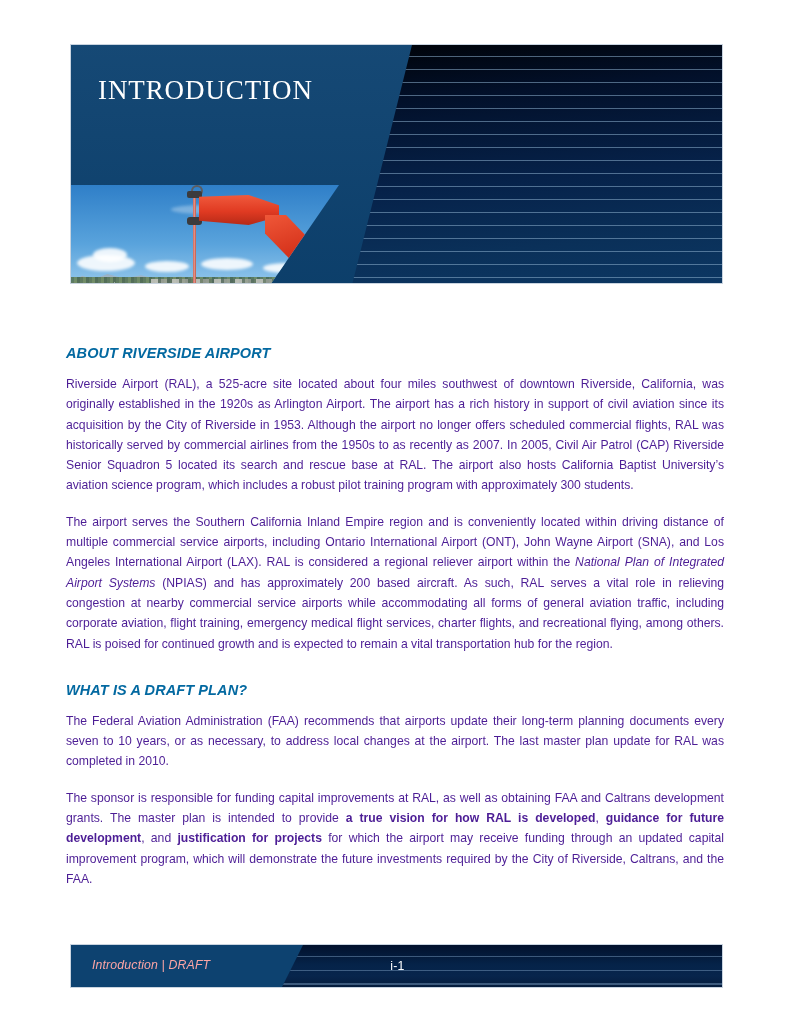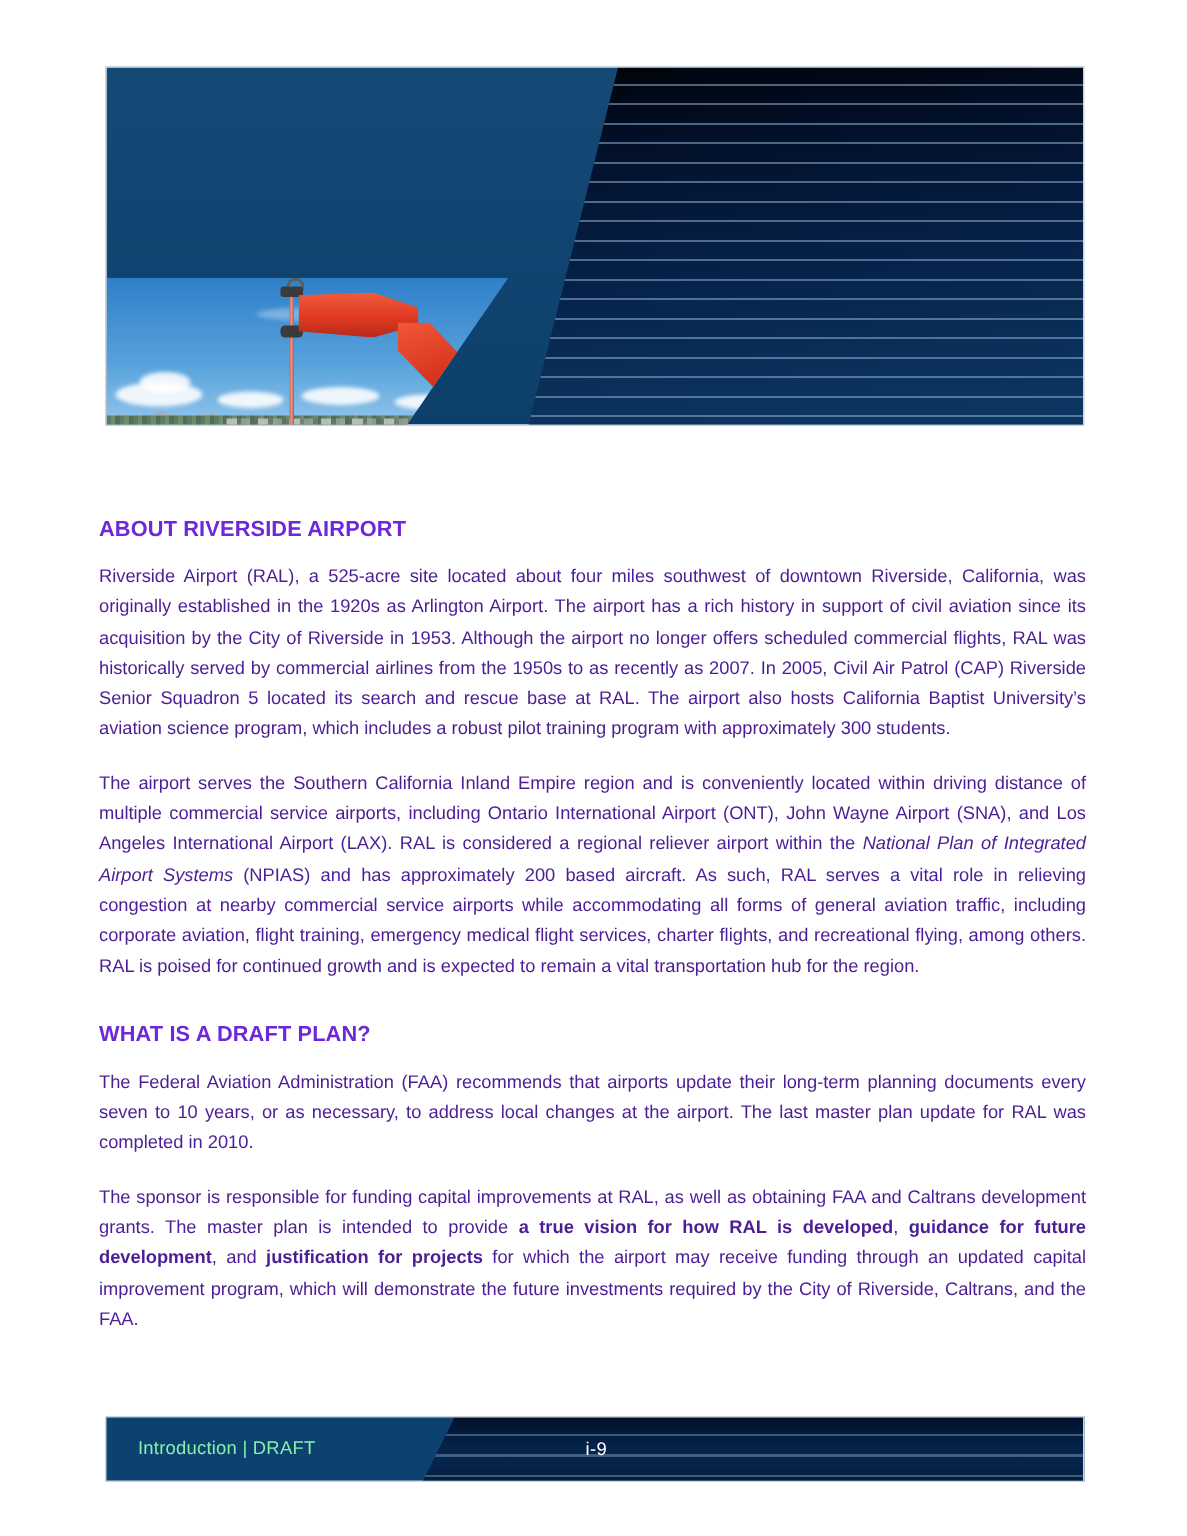--- a/index.html
+++ b/index.html
@@ -198,23 +198,24 @@
   }
 
   
   .content {
     position: absolute;
     left: 66px;
     top: 345px;
     width: 658px;
   }
   .section-heading {
-    color: #6d28d9;
+    color: #0369a1;
     font-size: 14.5px;
     font-weight: bold;
+    font-style: italic;
     letter-spacing: 0.1px;
     margin: 0 0 13px 0;
     font-stretch: condensed;
   }
   .section-heading.second {
     margin-top: 28px;
   }
   p.body-text {
     color: #4c1d95;
     font-size: 12.2px;
@@ -258,25 +259,26 @@
       rgba(130,165,200,0.45) 11px,
       rgba(130,165,200,0.45) 12.4px,
       rgba(255,255,255,0.00) 12.4px,
       rgba(255,255,255,0.00) 13.6px
     );
   }
   .footer-left-label {
     position: absolute;
     left: 21px;
     top: 13px;
-    color: #86efac;
+    color: #fca5a5;
     font-size: 12.3px;
     letter-spacing: .15px;
     white-space: nowrap;
     z-index: 3;
+    font-style: italic;
   }
   .footer-page-number {
     position: absolute;
     left: 0;
     top: 14px;
     width: 653px;
     text-align: center;
     color: #ffffff;
     font-size: 12.3px;
     letter-spacing: .2px;
@@ -317,36 +319,37 @@
       <div class="pole"></div>
       <div class="sock-hook"></div>
       <div class="sock-mount-top"></div>
       <div class="sock-mount-mid"></div>
       <div class="windsock">
         <div class="sock-a"></div>
         <div class="sock-b"></div>
       </div>
     </div>
 
+    <div class="banner-title">INTRODUCTION</div>
   </div>
 
   <div class="content">
 
     <h2 class="section-heading">ABOUT RIVERSIDE AIRPORT</h2>
 
     <p class="body-text">Riverside Airport (RAL), a 525-acre site located about four miles southwest of downtown Riverside, California, was originally established in the 1920s as Arlington Airport. The airport has a rich history in support of civil aviation since its acquisition by the City of Riverside in 1953. Although the airport no longer offers scheduled commercial flights, RAL was historically served by commercial airlines from the 1950s to as recently as 2007. In 2005, Civil Air Patrol (CAP) Riverside Senior Squadron 5 located its search and rescue base at RAL. The airport also hosts California Baptist University’s aviation science program, which includes a robust pilot training program with approximately 300 students.</p>
 
     <p class="body-text"><span>The airport serves the Southern California Inland Empire region and is conveniently located within driving distance of multiple commercial service airports, including Ontario International Airport (ONT), John Wayne Airport (SNA), and Los Angeles International Airport (LAX). RAL is considered a regional reliever airport within the </span><span class="ital">National Plan of Integrated Airport Systems</span><span> (NPIAS) and has approximately 200 based aircraft. As such, RAL serves a vital role in relieving congestion at nearby commercial service airports while accommodating all forms of general aviation traffic, including corporate aviation, flight training, emergency medical flight services, charter flights, and recreational flying, among others. RAL is poised for continued growth and is expected to remain a vital transportation hub for the region.</span></p>
 
     <h2 class="section-heading second">WHAT IS A DRAFT PLAN?</h2>
 
     <p class="body-text">The Federal Aviation Administration (FAA) recommends that airports update their long-term planning documents every seven to 10 years, or as necessary, to address local changes at the airport. The last master plan update for RAL was completed in 2010.</p>
 
     <p class="body-text"><span>The sponsor is responsible for funding capital improvements at RAL, as well as obtaining FAA and Caltrans development grants. The master plan is intended to provide </span><span class="bold">a true vision for how RAL is developed</span><span>, </span><span class="bold">guidance for future development</span><span>, and </span><span class="bold">justification for projects</span><span> for which the airport may receive funding through an updated capital improvement program, which will demonstrate the future investments required by the City of Riverside, Caltrans, and the FAA.</span></p>
   </div>
 
   <div class="footer-bar">
     <div class="footer-stripes"></div>
     <div class="footer-left-label">Introduction | DRAFT</div>
-    <div class="footer-page-number">i-9</div>
+    <div class="footer-page-number">i-1</div>
   </div>
 
 </div>
 
 </body></html>

